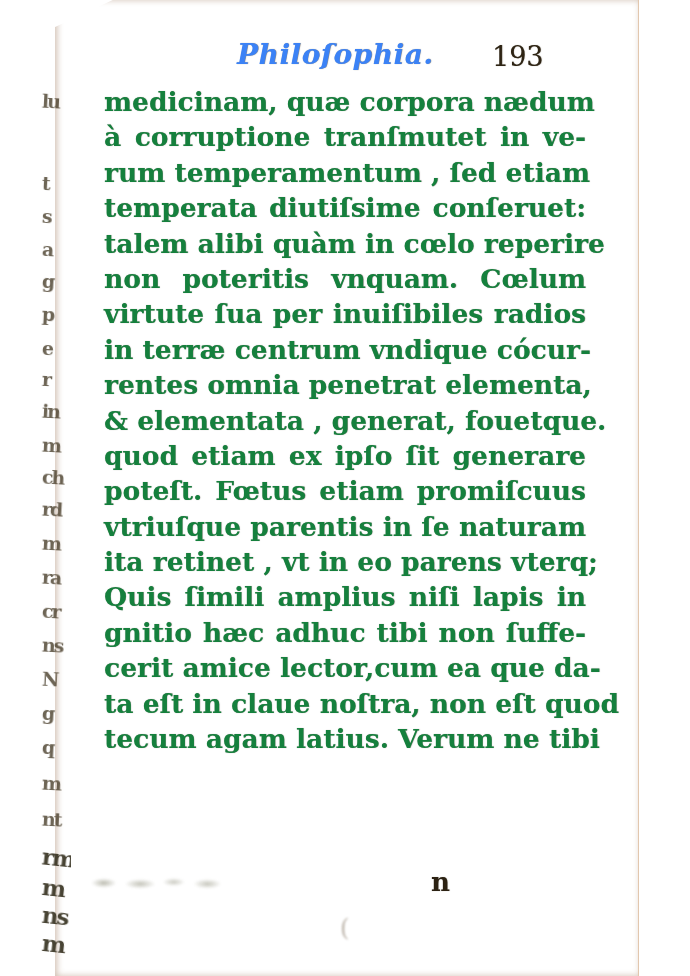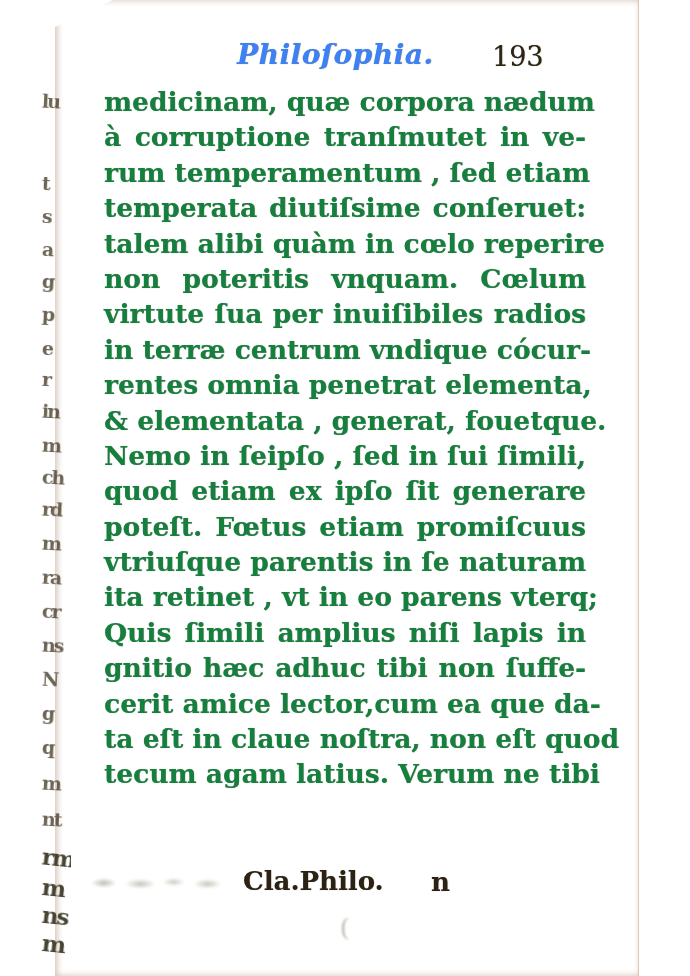--- a/index.html
+++ b/index.html
@@ -210,33 +210,31 @@
         <div class="bline">medicinam, quæ corpora nædum</div>
         <div class="bline">à corruptione tranſmutet in ve-</div>
         <div class="bline">rum temperamentum , ſed etiam</div>
         <div class="bline">temperata diutiſsime conſeruet:</div>
         <div class="bline">talem alibi quàm in cœlo reperire</div>
         <div class="bline">non poteritis vnquam. Cœlum</div>
         <div class="bline">virtute ſua per inuiſibiles radios</div>
         <div class="bline">in terræ centrum vndique cócur-</div>
         <div class="bline">rentes omnia penetrat elementa,</div>
         <div class="bline">&amp; elementata , generat, fouetque.</div>
-        <div class="bline">Nemo in ſeipſo , ſed in ſui ſimili,</div>
         <div class="bline">quod etiam ex ipſo ſit generare</div>
         <div class="bline">poteſt. Fœtus etiam promiſcuus</div>
         <div class="bline">vtriuſque parentis in ſe naturam</div>
         <div class="bline">ita retinet , vt in eo parens vterq;</div>
         <div class="bline">Quis ſimili amplius niſi lapis in</div>
         <div class="bline">gnitio hæc adhuc tibi non ſuffe-</div>
         <div class="bline">cerit amice lector,cum ea que da-</div>
         <div class="bline">ta eſt in claue noſtra, non eſt quod</div>
         <div class="bline">tecum agam latius. Verum ne tibi</div>
       </div>
 
     <div class="footer-line">
       <div class="bleed-smudge"></div>
-      <span class="signature">Cla.Philo.</span>
       <span class="catchword">n</span>
       <span class="stray-mark">(</span>
     </div>
 
   </div>
 </div>
 
 </body></html>

